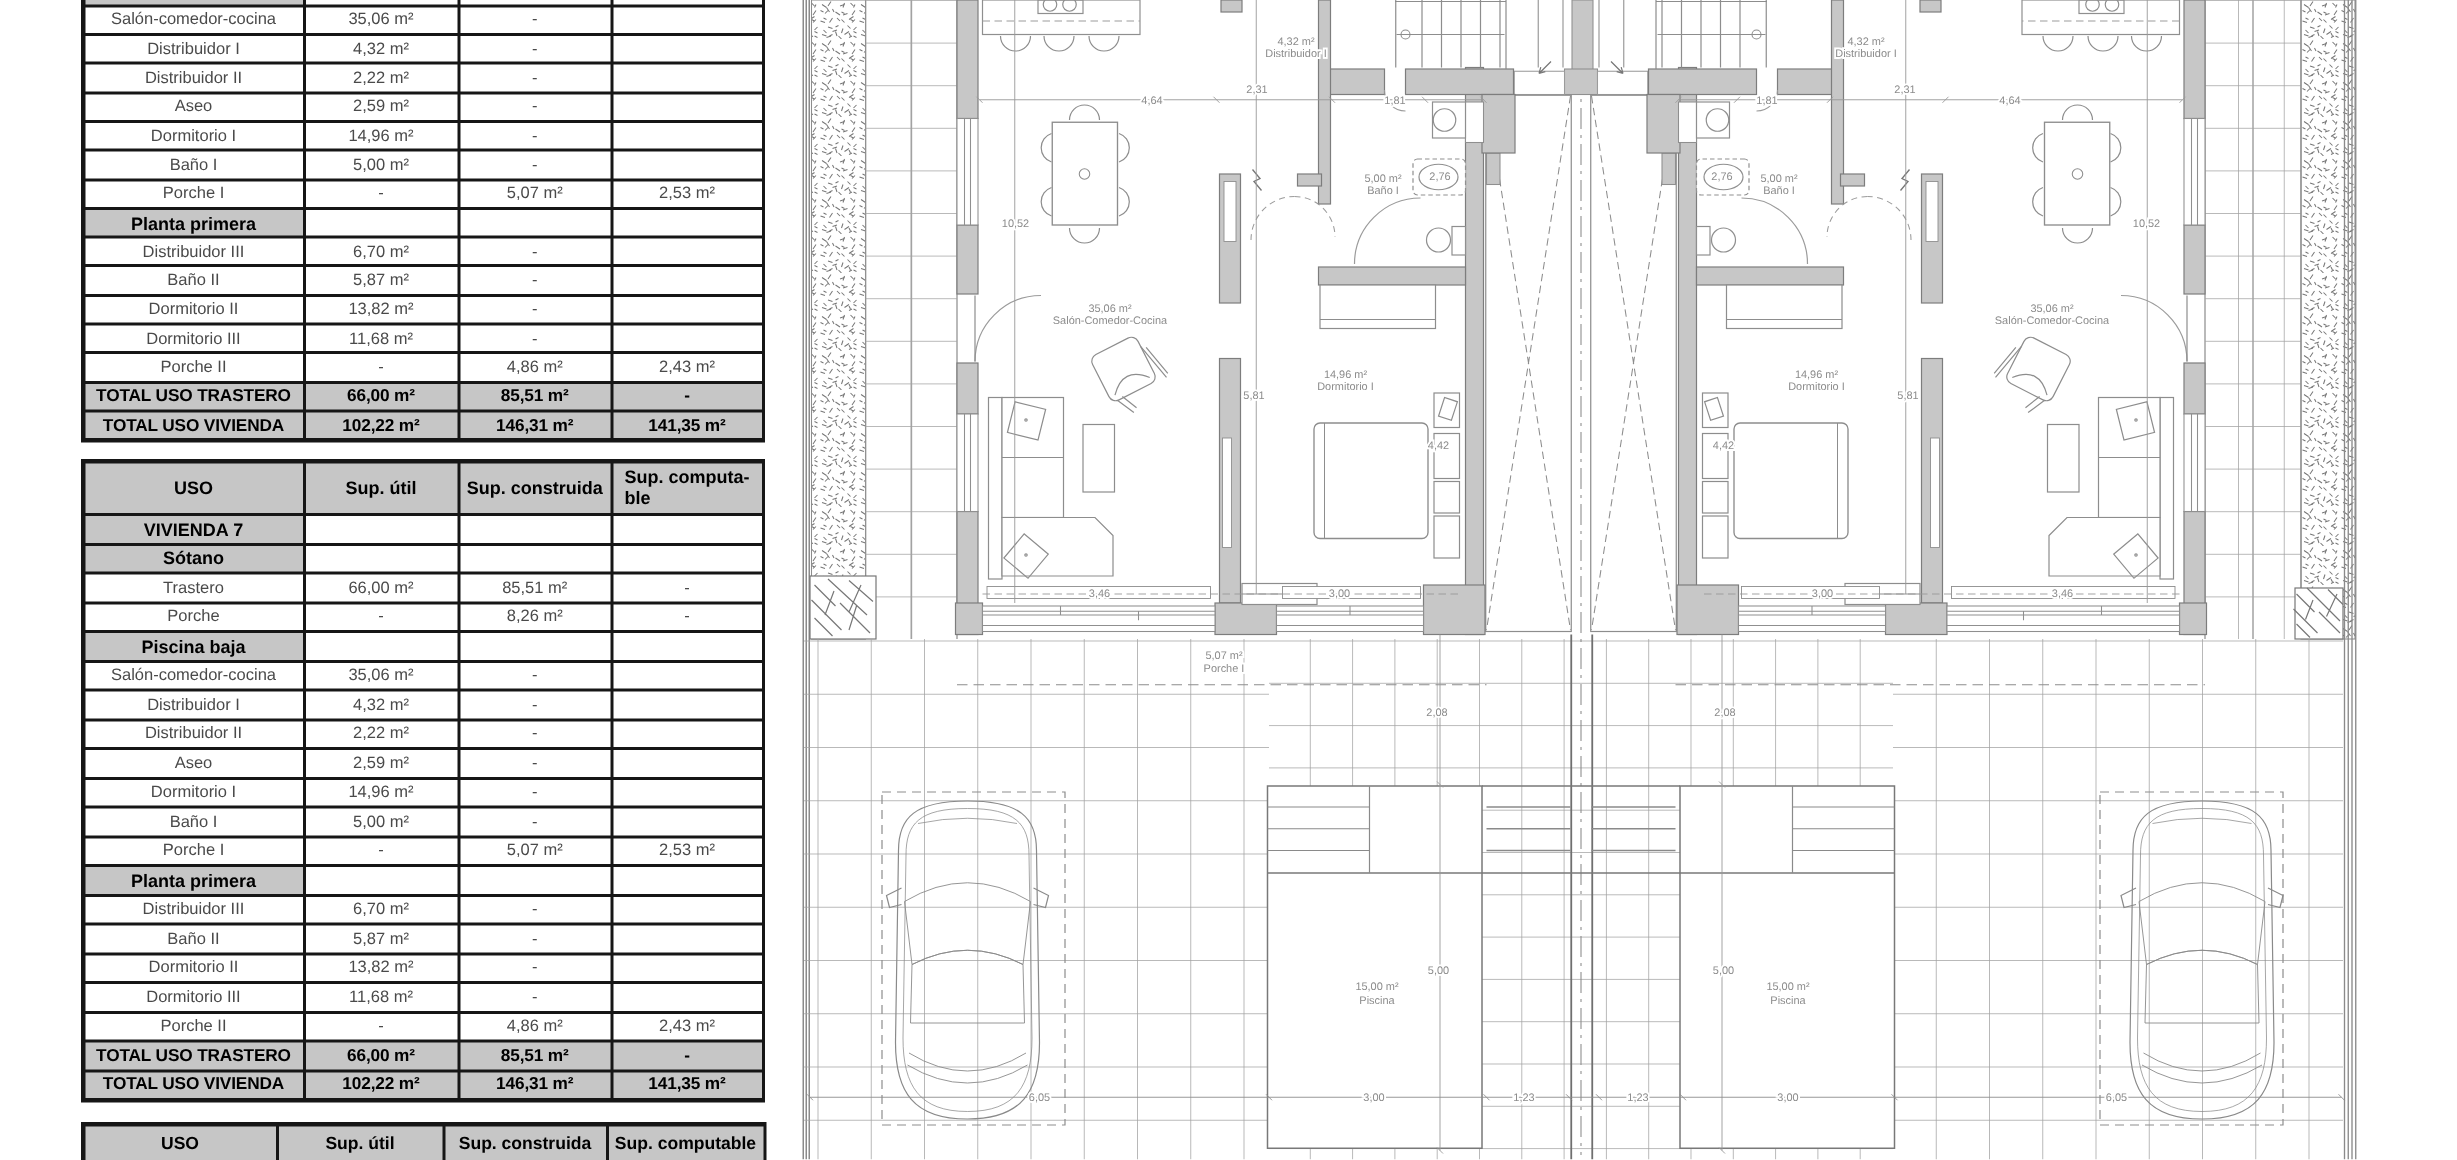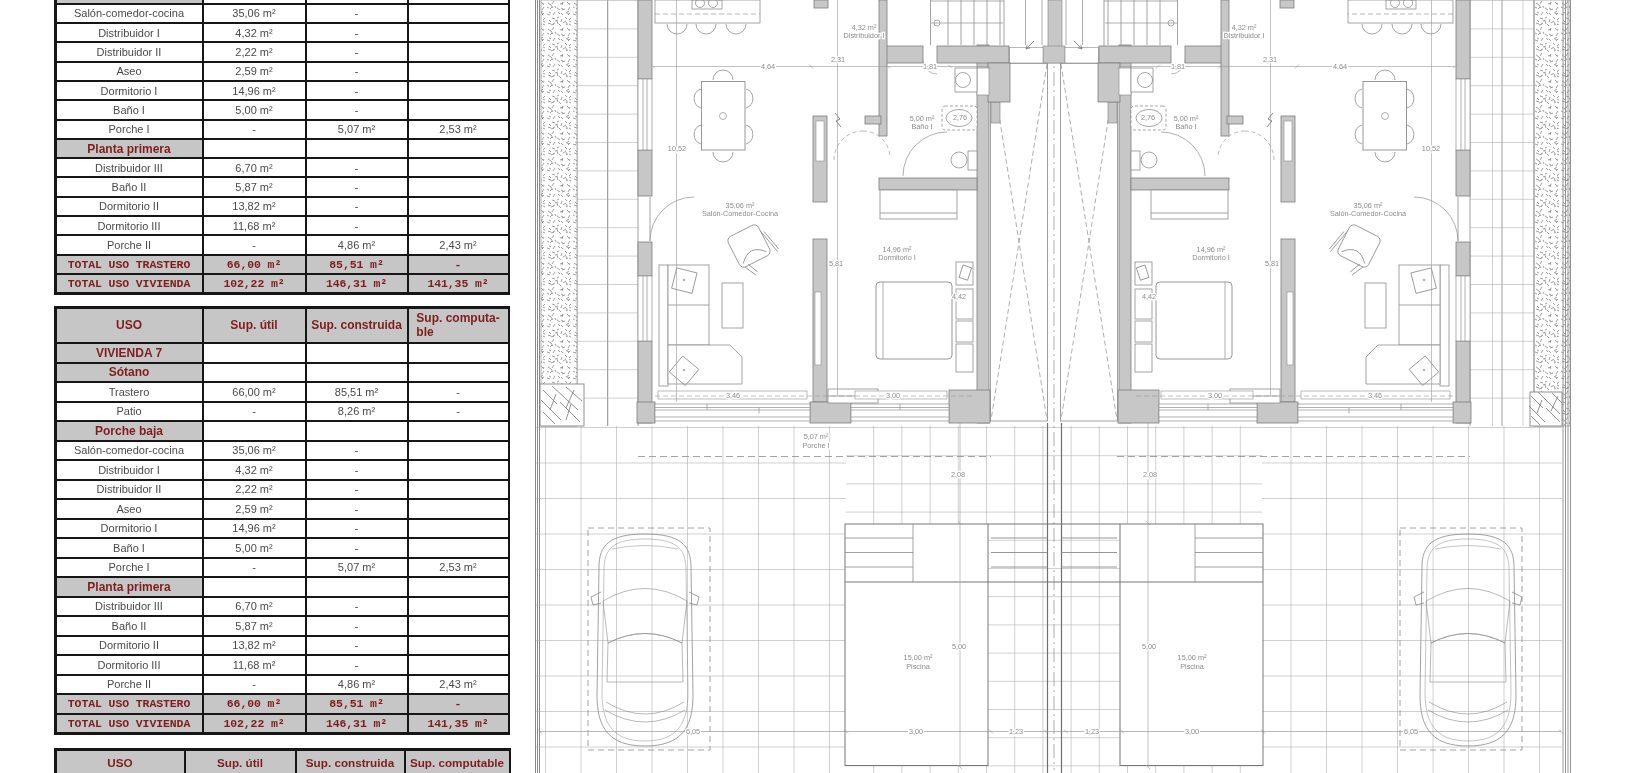--- a/index.html
+++ b/index.html
@@ -1,22 +1,22 @@
 <!DOCTYPE html>
 <html><head>
 <meta charset="utf-8">
 <style>
 html,body{margin:0;padding:0;width:1638px;height:773px;overflow:hidden;background:#fff;
 font-family:"Liberation Sans",sans-serif;}
 .tbl{position:absolute;display:grid;background:#161616;column-gap:2px;row-gap:2px;box-sizing:border-box;}
 .tbl .c{background:#fff;display:flex;align-items:center;justify-content:center;
 font-size:11px;color:#4a4a4a;white-space:nowrap;overflow:hidden;}
 .tbl .g{background:#c6c6c6;}
-.tbl .b{font-weight:bold;color:#7f1d1d;font-size:12px;}
-.tbl .tt{font-size:11.5px;letter-spacing:-0.1px;font-family:Liberation Mono, monospace;}
+.tbl .b{font-weight:bold;color:#000000;font-size:12px;}
+.tbl .tt{font-size:11.5px;letter-spacing:-0.1px;}
 #t3 .b{font-size:11.7px;}
 </style>
 </head>
 <body>
 
 <div class="tbl" id="t1" style="left:54px;top:-17px;width:456px;padding:2.5px;grid-template-columns:145px 101px 100px 99px;grid-auto-rows:17.3px;">
     <div class="c g b"></div>
     <div class="c "></div>
     <div class="c "></div>
     <div class="c "></div>
@@ -92,25 +92,25 @@
     <div class="c "></div>
     <div class="c "></div>
     <div class="c g b">Sótano</div>
     <div class="c "></div>
     <div class="c "></div>
     <div class="c "></div>
     <div class="c ">Trastero</div>
     <div class="c ">66,00&nbsp;m²</div>
     <div class="c ">85,51&nbsp;m²</div>
     <div class="c ">-</div>
-    <div class="c ">Patio</div>
+    <div class="c ">Porche</div>
     <div class="c ">-</div>
     <div class="c ">8,26&nbsp;m²</div>
     <div class="c ">-</div>
-    <div class="c g b">Porche baja</div>
+    <div class="c g b">Piscina baja</div>
     <div class="c "></div>
     <div class="c "></div>
     <div class="c "></div>
     <div class="c ">Salón-comedor-cocina</div>
     <div class="c ">35,06&nbsp;m²</div>
     <div class="c ">-</div>
     <div class="c "></div>
     <div class="c ">Distribuidor I</div>
     <div class="c ">4,32&nbsp;m²</div>
     <div class="c ">-</div>

